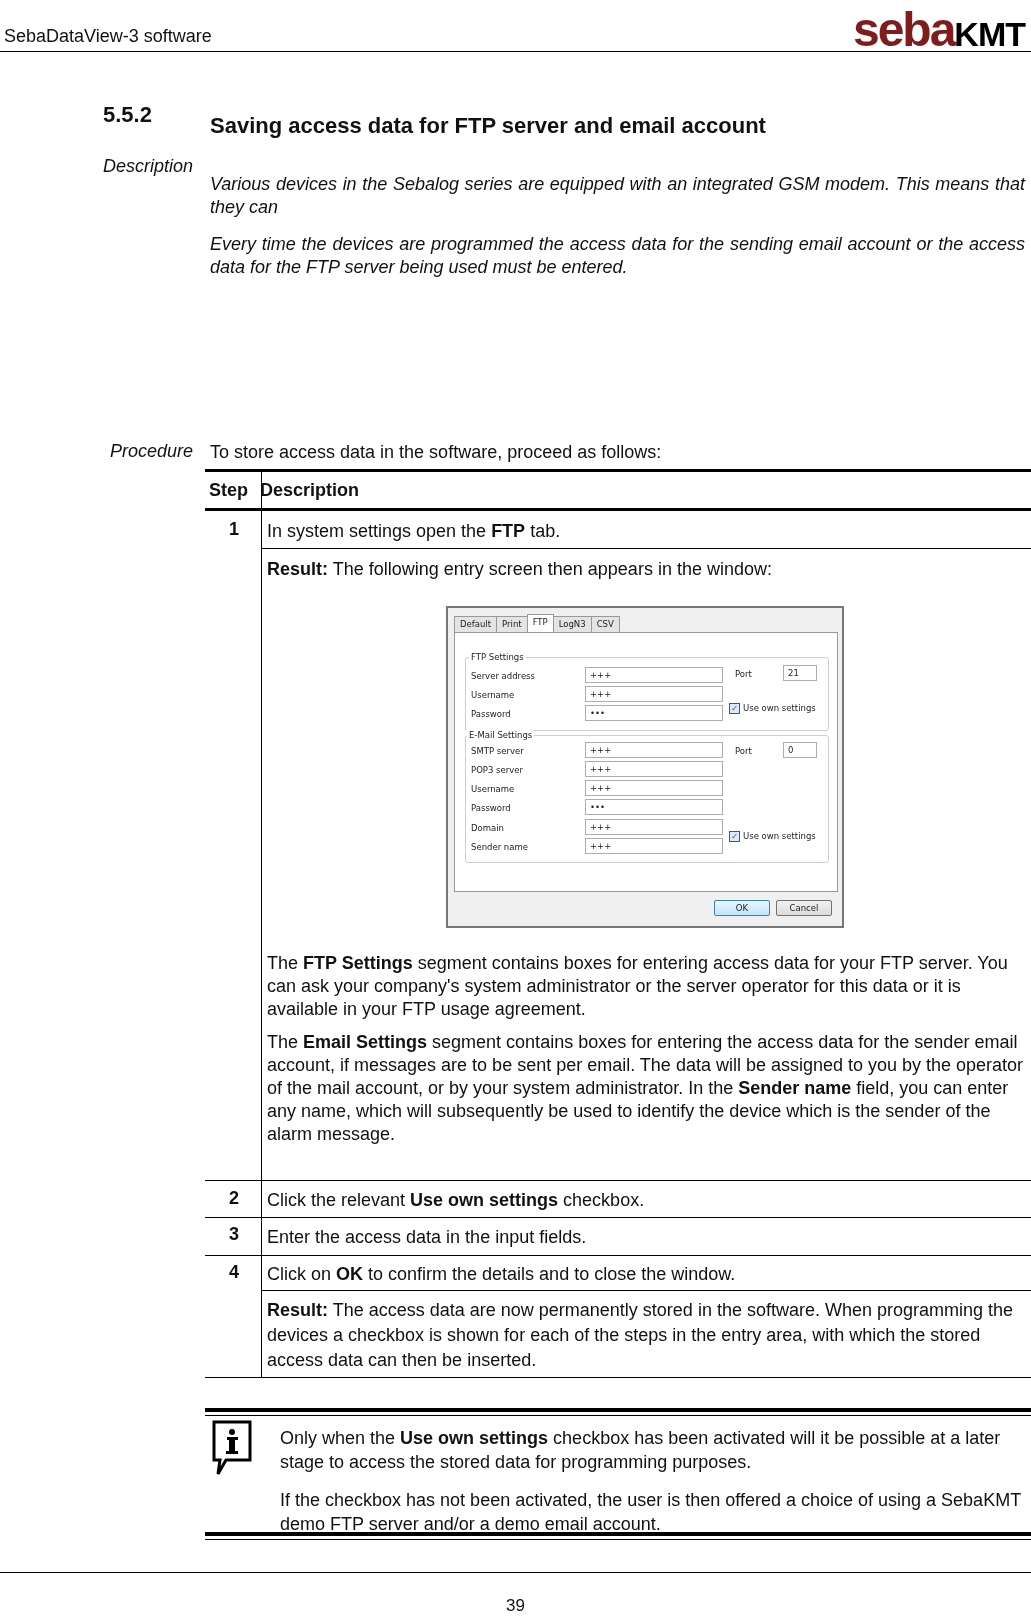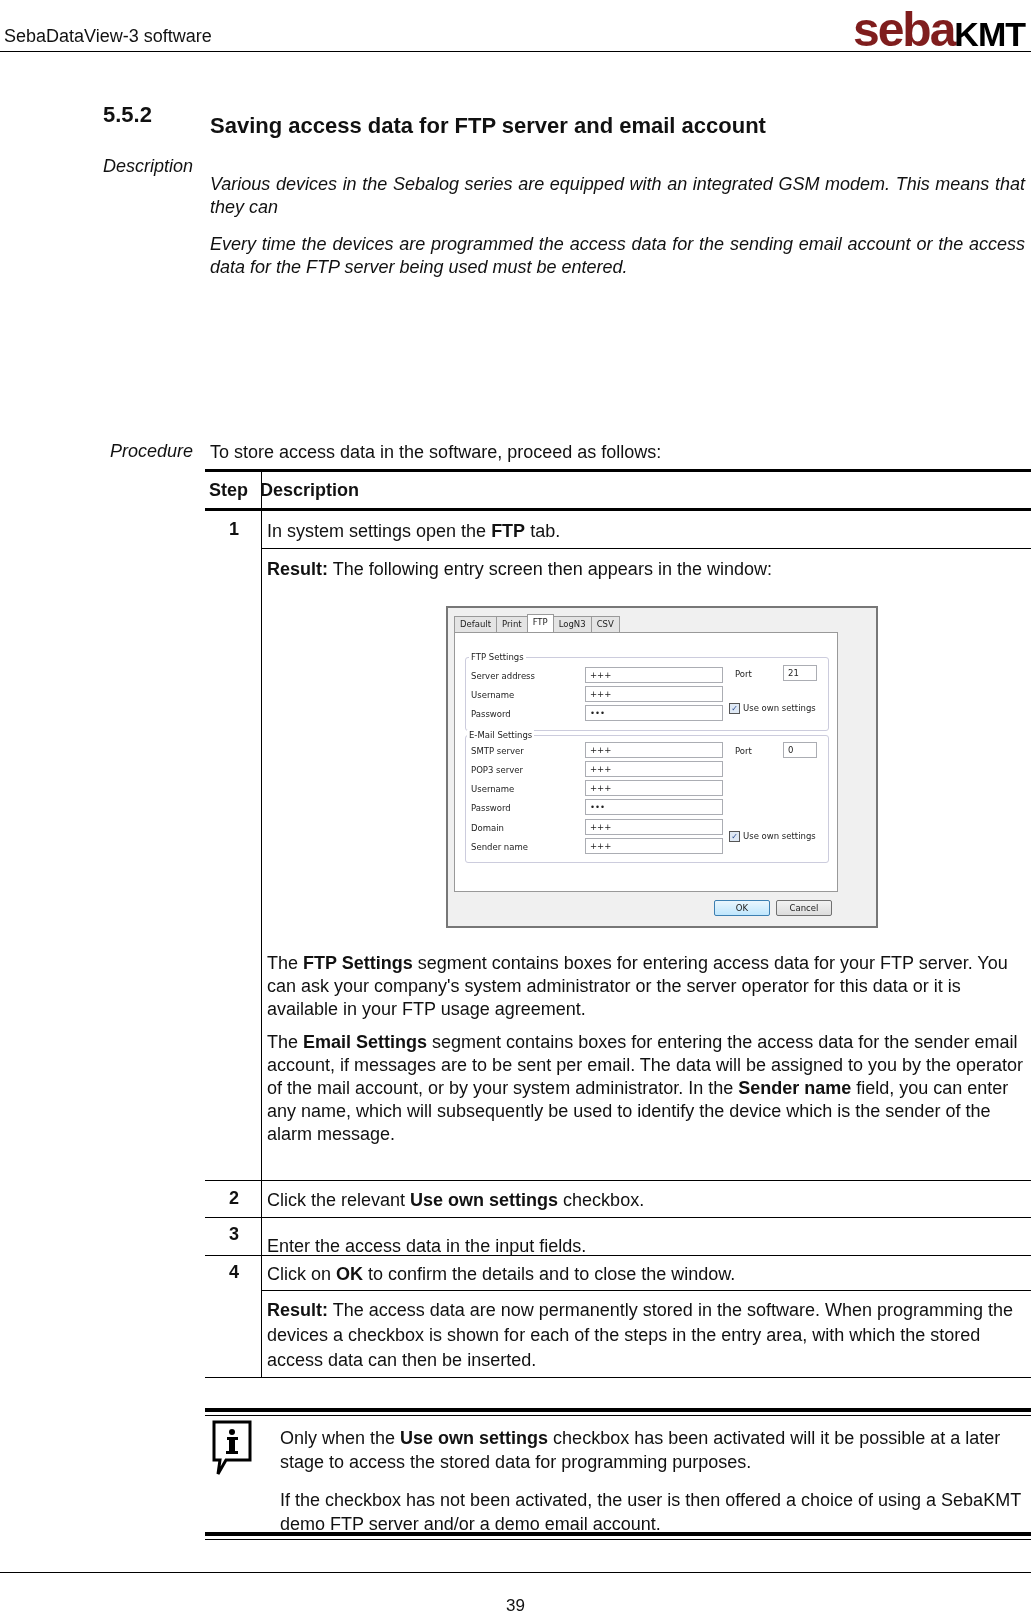--- a/index.html
+++ b/index.html
@@ -20,21 +20,21 @@
   ul.bul li { position:relative; padding-left:40px; line-height:30px; }
   ul.bul li::before { content:"•"; position:absolute; left:20px; }
   .b { font-weight:bold; }
   .hline { position:absolute; height:3px; background:#000; }
   .tline { position:absolute; height:1px; background:#000; }
   .vline { position:absolute; width:1px; background:#000; }
   .cell { position:absolute; font-size:18px; line-height:24px; }
   .stepnum { position:absolute; width:44px; text-align:center; font-weight:bold; font-size:18px; }
 
   
-  .dlg { left:446px; top:606px; width:432px; height:322px; border:2px solid #777; background:#f0f0f0;
+  .dlg { left:446px; top:606px; width:398px; height:322px; border:2px solid #777; background:#f0f0f0;
          font-family:"DejaVu Sans", sans-serif; font-size:8.5px; color:#222; box-sizing:border-box; }
   .dlg .tabs { position:absolute; left:6px; top:8px; height:16px; display:flex; }
   .dlg .tab { border:1px solid #999; border-bottom:none; padding:2px 5px; background:#e4e4e4; margin-right:-1px; height:12px; }
   .dlg .tab.active { background:#fff; height:14px; margin-top:-2px; }
   .dlg .panel { position:absolute; left:6px; top:24px; width:382px; height:258px; background:#fff; border:1px solid #999; }
   .grp { position:absolute; border:1px solid #ccd; border-radius:3px; }
   .grp-label { position:absolute; background:#fff; padding:0 2px; }
   .lbl { position:absolute; }
   .fld { position:absolute; height:16px; border:1px solid #abadb3; background:#fff; box-sizing:border-box; padding:2px 4px; }
   .chk { position:absolute; width:9px; height:9px; border:1px solid #555; background:#dfe9f5; font-size:8px; line-height:9px; text-align:center; color:#2a4a90; }
@@ -132,21 +132,21 @@
   <div class="btn" style="left:328px; top:292px; width:56px;">Cancel</div>
 </div>
 
 <div class="cell" style="left:267px; top:952px; width:760px; line-height:23px;"><span>The </span><span class="b">FTP Settings</span><span> segment contains boxes for entering access data for your FTP server. You can ask your company's system administrator or the server operator for this data or it is available in your FTP usage agreement.</span></div>
 <div class="cell" style="left:267px; top:1031px; width:760px; line-height:23px;"><span>The </span><span class="b">Email Settings</span><span> segment contains boxes for entering the access data for the sender email account, if messages are to be sent per email. The data will be assigned to you by the operator of the mail account, or by your system administrator. In the </span><span class="b">Sender name</span><span> field, you can enter any name, which will subsequently be used to identify the device which is the  sender of the alarm message.</span></div>
 
 <div class="stepnum" style="left:212px; top:1188px;">2</div>
 <div class="cell" style="left:267px; top:1188px;"><span>Click the relevant </span><span class="b">Use own settings</span><span> checkbox.</span></div>
 
 <div class="stepnum" style="left:212px; top:1224px;">3</div>
-<div class="cell" style="left:267px; top:1225px;margin-top:9px;">Enter the access data in the input fields.</div>
+<div class="cell" style="left:267px; top:1225px;">Enter the access data in the input fields.</div>
 
 <div class="stepnum" style="left:212px; top:1262px;">4</div>
 <div class="cell" style="left:267px; top:1262px;"><span>Click on </span><span class="b">OK</span><span> to confirm the details and to close the window.</span></div>
 <div class="cell" style="left:267px; top:1298px; width:760px; line-height:25px;"><span class="b">Result:</span><span> The access data are now permanently stored in the software. When programming the devices a checkbox is shown for each of the steps in the entry area, with which the stored access data can then be inserted.</span></div>
 
 <div class="note-line-thick" style="top:1408px;"></div>
 <div class="note-line-thin" style="top:1415px;"></div>
 <div class="abs info-icon">
   <svg width="42" height="64" viewBox="0 0 42 64">
     <path d="M2 10 L38 10 L38 48 L14 48 L6 62 L8 48 L2 48 Z" fill="#fff" stroke="#000" stroke-width="3"></path>

